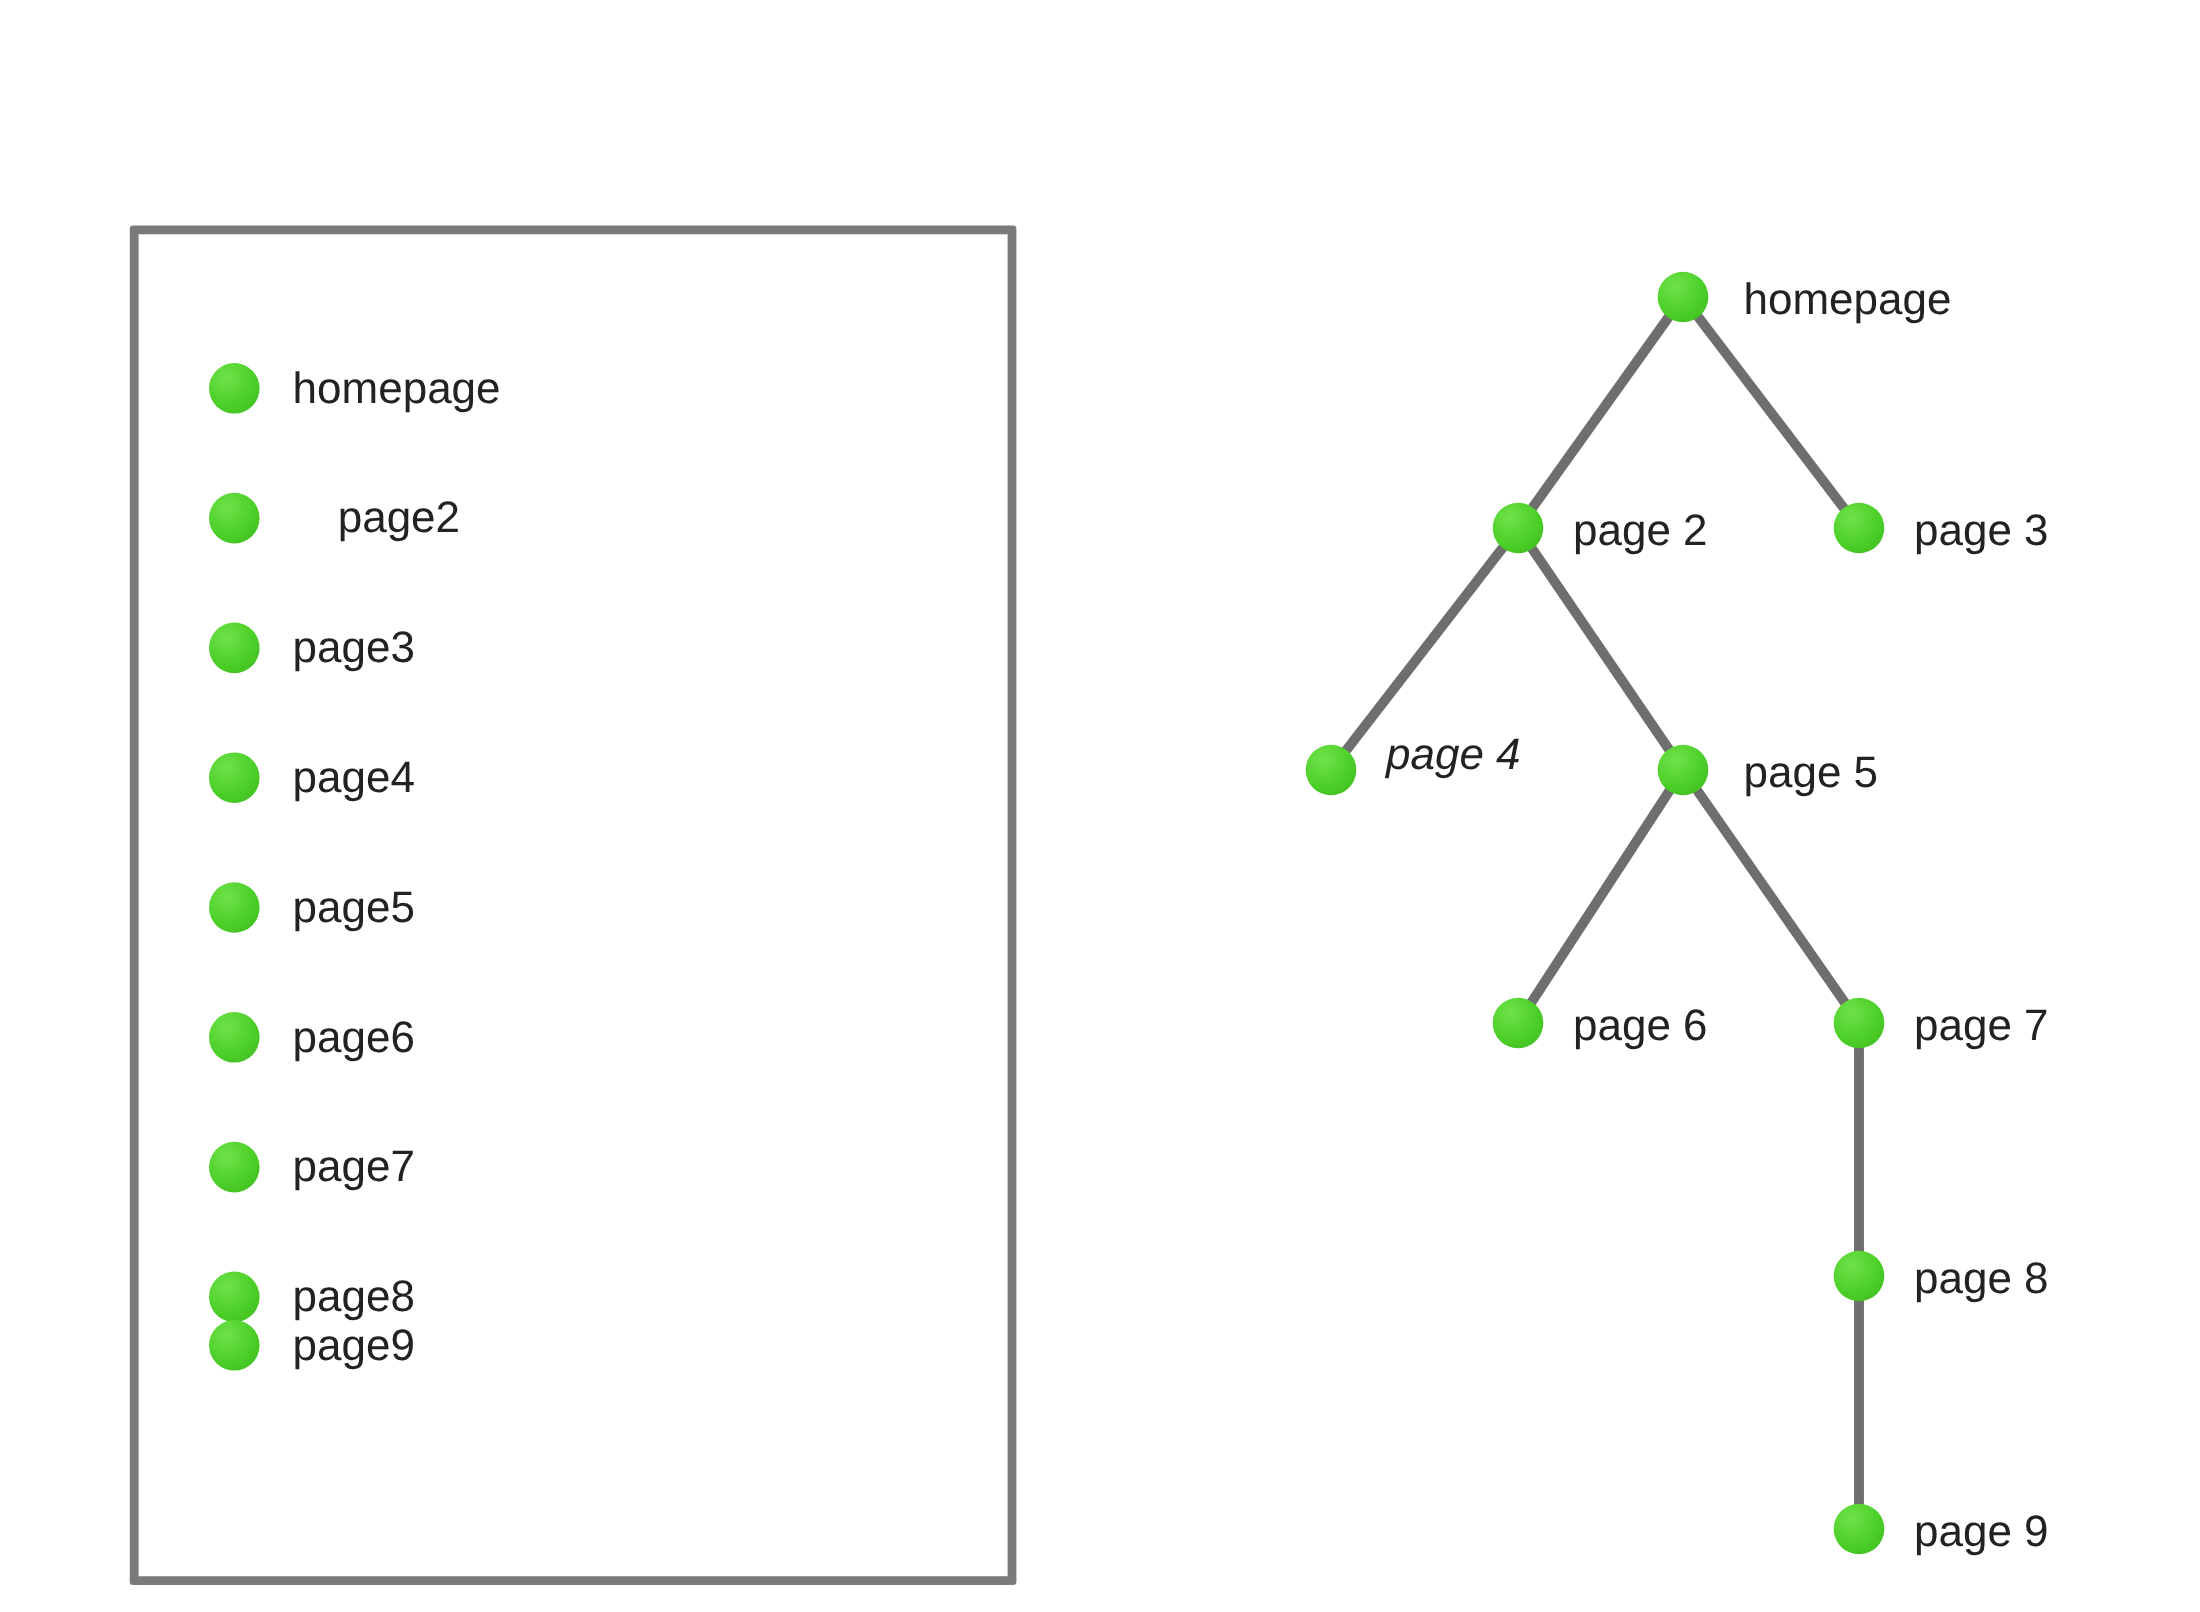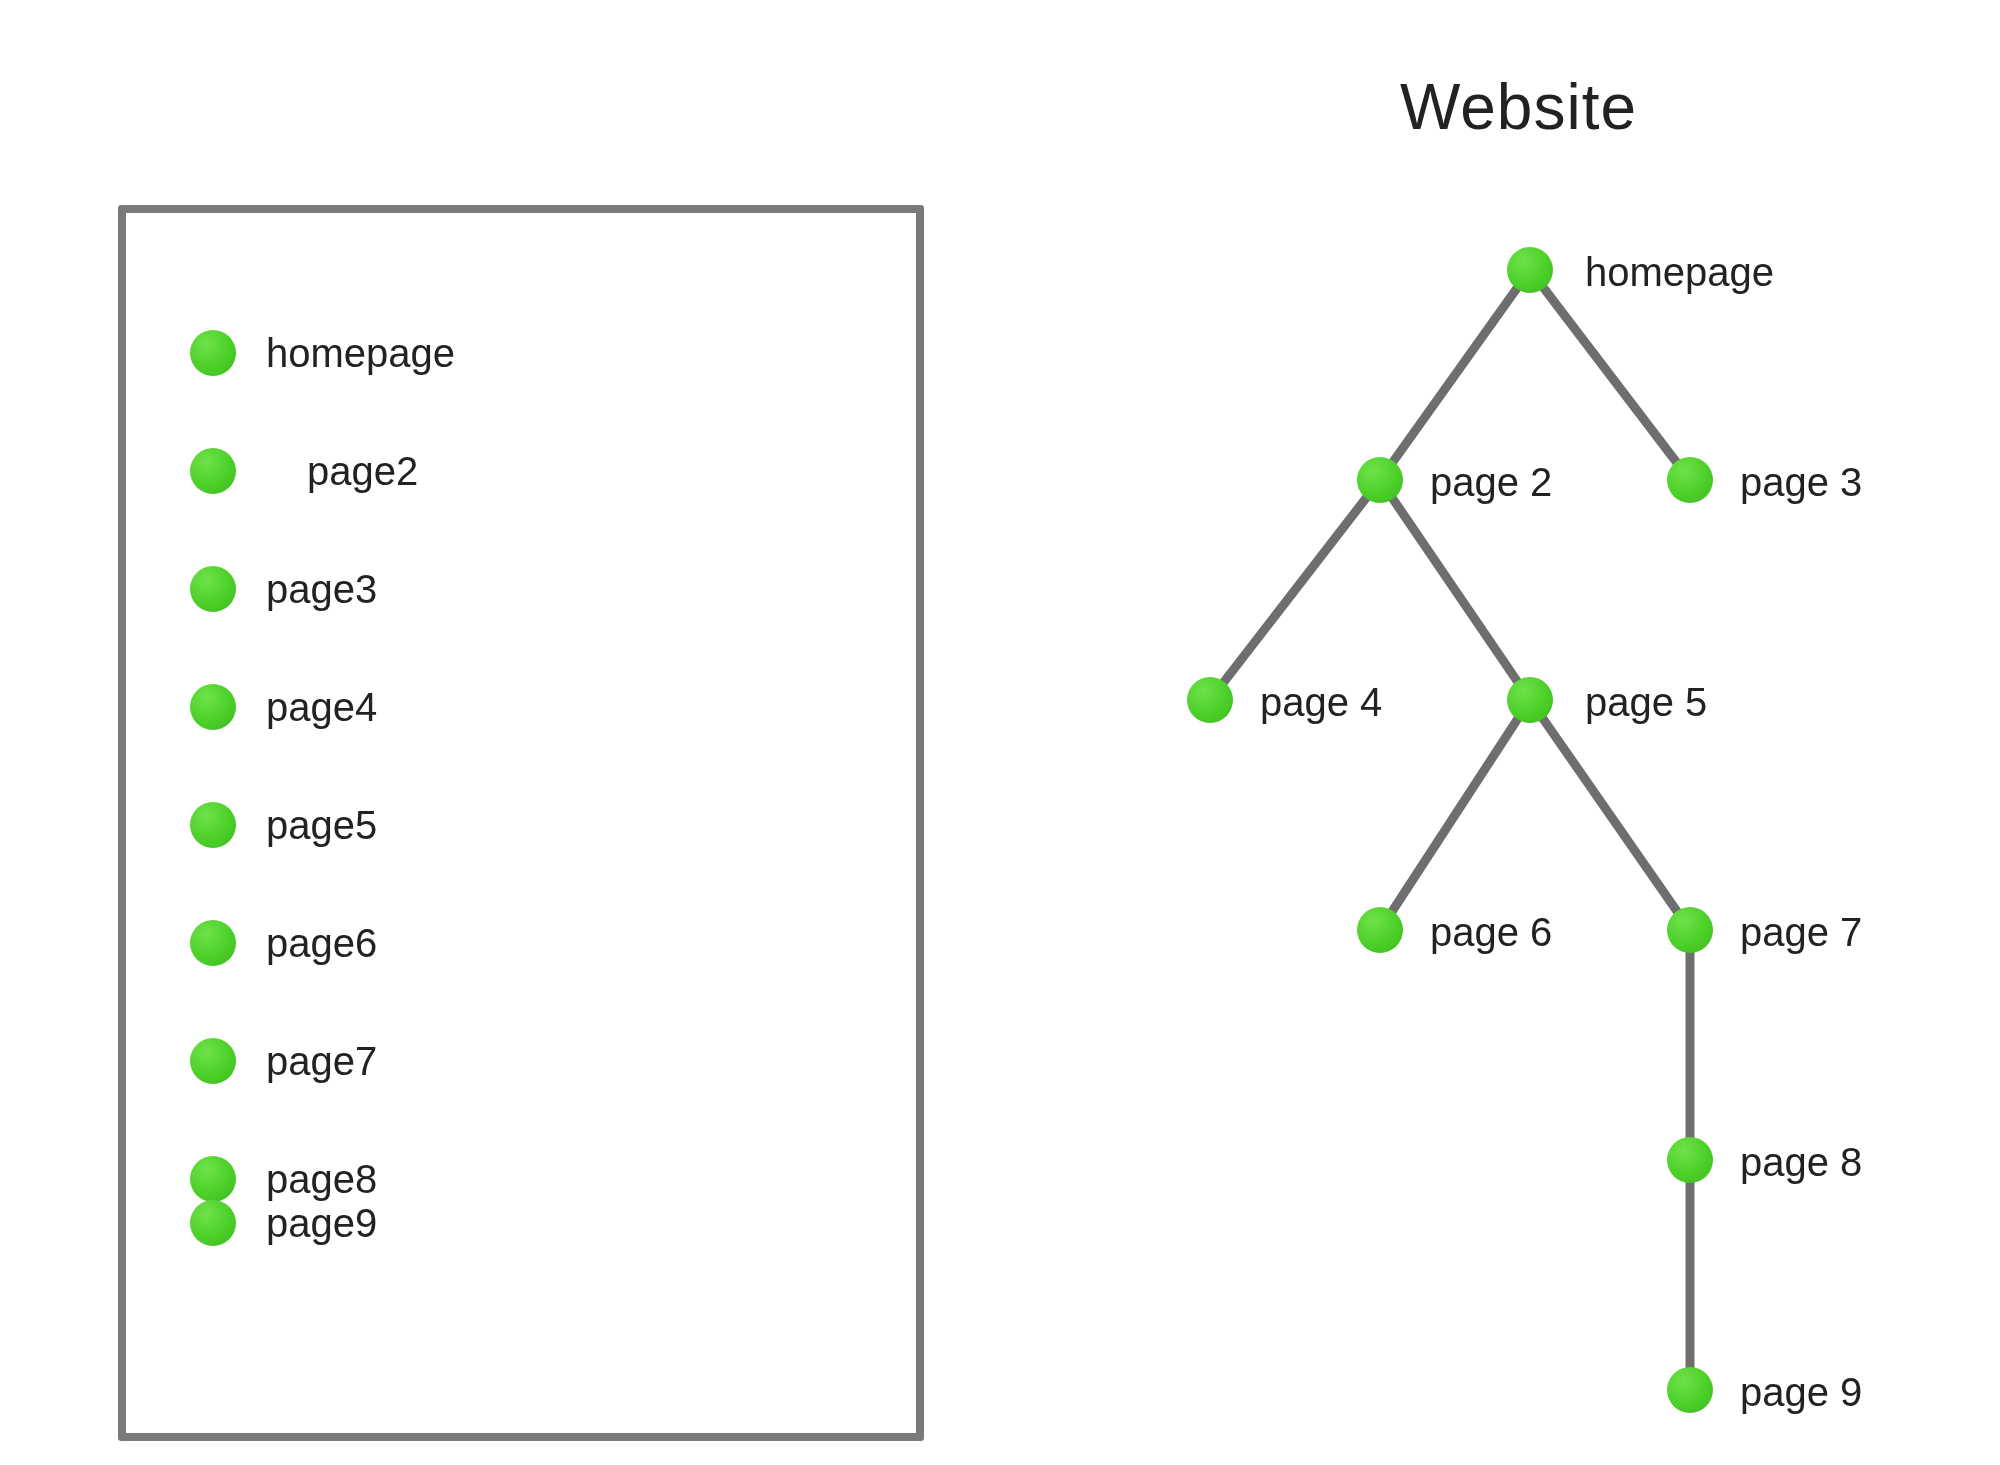--- a/index.html
+++ b/index.html
@@ -14,21 +14,20 @@
   .tnode .dot{position:absolute;}
   .tnode .tlabel{position:absolute;font-size:40px;white-space:nowrap;}
   svg.edges{position:absolute;left:0;top:0;}
   svg.edges line{stroke:#6e6e6e;stroke-width:9;stroke-linecap:round;}
 </style>
 </head>
 <body>
 
 <div class="canvas">
 
-  <div class="title" style="left:1400px;top:70px;">Website</div>
 
   <div class="box" style="left:118px;top:205px;width:790px;height:1220px;"></div>
 
   <div class="list-item" style="left:190px;top:330px;">
     <span class="dot"></span>
     <span class="label">homepage</span>
   </div>
   <div class="list-item" style="left:190px;top:448px;gap:41px;">
     <span class="dot"></span>
     <span class="label">page2</span>
@@ -82,21 +81,21 @@
     <div class="tnode">
       <span class="dot" style="left:327px;top:257px;"></span>
       <span class="tlabel" style="left:400px;top:260px;">page 2</span>
     </div>
     <div class="tnode">
       <span class="dot" style="left:637px;top:257px;"></span>
       <span class="tlabel" style="left:710px;top:260px;">page 3</span>
     </div>
     <div class="tnode">
       <span class="dot" style="left:157px;top:477px;"></span>
-      <span class="tlabel" style="left:230px;top:480px;">page 4</span>
+      <span class="tlabel" style="left:230px;top:464px;font-style:italic;">page 4</span>
     </div>
     <div class="tnode">
       <span class="dot" style="left:477px;top:477px;"></span>
       <span class="tlabel" style="left:555px;top:480px;">page 5</span>
     </div>
     <div class="tnode">
       <span class="dot" style="left:327px;top:707px;"></span>
       <span class="tlabel" style="left:400px;top:710px;">page 6</span>
     </div>
     <div class="tnode">

